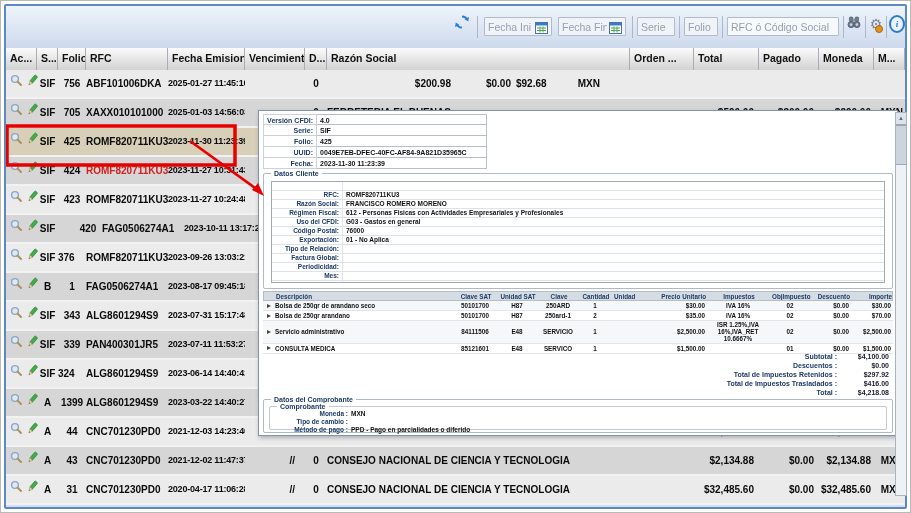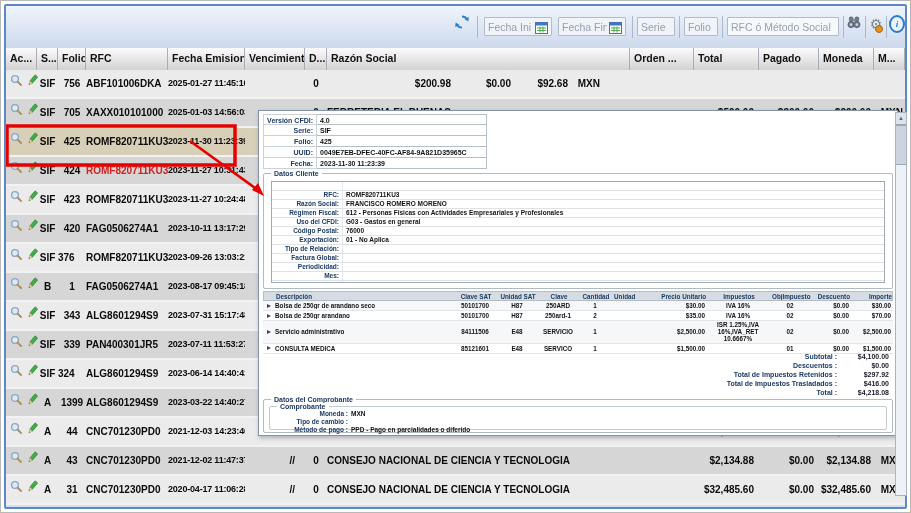--- a/index.html
+++ b/index.html
@@ -132,21 +132,21 @@
 
     <div class="tfield" style="left:631px;width:38px;">
       <span class="ph">Serie</span>
     </div>
     <div class="tbsep" style="left:673px;"></div>
     <div class="tfield" style="left:678px;width:34px;">
       <span class="ph">Folio</span>
     </div>
     <div class="tbsep" style="left:716px;"></div>
     <div class="tfield" style="left:721px;width:112px;background:#f6f9fc;">
-      <span class="ph">RFC ó Método Social</span>
+      <span class="ph">RFC ó Código Social</span>
     </div>
 
     <div class="tbsep" style="left:837px;"></div>
     <div class="ticon" style="left:840px;">
       <span>
         <svg width="14" height="13" viewBox="0 0 14 13">
           <rect x="2.4" y="1" width="3.4" height="4.5" rx="1" fill="#707c8c" stroke="#46505e" stroke-width="0.6"></rect>
           <rect x="8.2" y="1" width="3.4" height="4.5" rx="1" fill="#707c8c" stroke="#46505e" stroke-width="0.6"></rect>
           <rect x="5.9" y="2.6" width="2.2" height="3" fill="#8892a0"></rect>
           <circle cx="4.1" cy="8.6" r="3.1" fill="#707c8c" stroke="#46505e" stroke-width="0.7"></circle>
@@ -198,21 +198,21 @@
         </div>
         <div class="gcell" style="width: 21px; text-align: center;">SIF</div>
         <div class="gcell" style="width: 28px; text-align: center;">756</div>
         <div class="gcell" style="width: 82px; text-align: left;">ABF101006DKA</div>
         <div class="gcell fecha" style="width: 77px; text-align: left;">2025-01-27 11:45:10</div>
         <div class="gcell" style="width: 60px; text-align: right; padding-right: 10px;"></div>
         <div class="gcell" style="width: 22px; text-align: center;">0</div>
         <div class="gcell" style="width: 64px; text-align: left;"></div>
         <div class="gcell" style="width: 65px; text-align: right; padding-right: 5px;">$200.98</div>
         <div class="gcell" style="width: 60px; text-align: right; padding-right: 5px;">$0.00</div>
-        <div class="gcell" style="width: 55px; text-align: right; padding-right: 3px;">$92.68</div>
+        <div class="gcell" style="width: 55px; padding-right: 3px;">$92.68</div>
         <div class="gcell" style="width: 31px; text-align: right; padding-right: 2px;">MXN</div>
       </div>
       <div class="grow even">
         <div class="gcell icons" style="width: 31px;">
           <div><svg width="13" height="13" viewBox="0 0 13 13">
               <circle cx="5" cy="5" r="3.4" fill="#dce9f6" stroke="#8fa6c0" stroke-width="1.4"></circle>
               <line x1="7.6" y1="7.6" x2="11" y2="11" stroke="#b0905a" stroke-width="2" stroke-linecap="round"></line>
             </svg></div>
           <div><svg width="13" height="13" viewBox="0 0 13 13">
               <g transform="rotate(40 6.5 6.5)">
@@ -324,21 +324,21 @@
             </svg></div>
           <div><svg width="13" height="13" viewBox="0 0 13 13">
               <g transform="rotate(40 6.5 6.5)">
                 <rect x="4.8" y="0.4" width="3.4" height="8.2" rx="0.7" fill="#3fae49" stroke="#2c7d34" stroke-width="0.6"></rect>
                 <polygon points="4.8,8.6 8.2,8.6 6.5,12.2" fill="#e8d9a8" stroke="#a8905c" stroke-width="0.5"></polygon>
                 <polygon points="5.9,10.9 7.1,10.9 6.5,12.2" fill="#555"></polygon>
               </g>
             </svg></div>
         </div>
         <div class="gcell" style="width: 21px; text-align: center;">SIF</div>
-        <div class="gcell" style="width: 28px; text-align: center;">420</div>
+        <div class="gcell" style="width: 28px; text-align: center; margin-left: 16px;">420</div>
         <div class="gcell" style="width: 82px; text-align: left;">FAG0506274A1</div>
         <div class="gcell fecha" style="width: 77px; text-align: left;">2023-10-11 13:17:29</div>
         <div class="gcell" style="width: 60px; text-align: right; padding-right: 10px;"></div>
         <div class="gcell" style="width: 22px; text-align: center;"></div>
         <div class="gcell" style="width: 303px; text-align: left;"></div>
         <div class="gcell" style="width: 64px; text-align: left;"></div>
         <div class="gcell" style="width: 65px; text-align: right; padding-right: 5px;"></div>
         <div class="gcell" style="width: 60px; text-align: right; padding-right: 5px;"></div>
         <div class="gcell" style="width: 55px; text-align: right; padding-right: 3px;"></div>
         <div class="gcell" style="width: 31px; text-align: right; padding-right: 2px;"></div>

